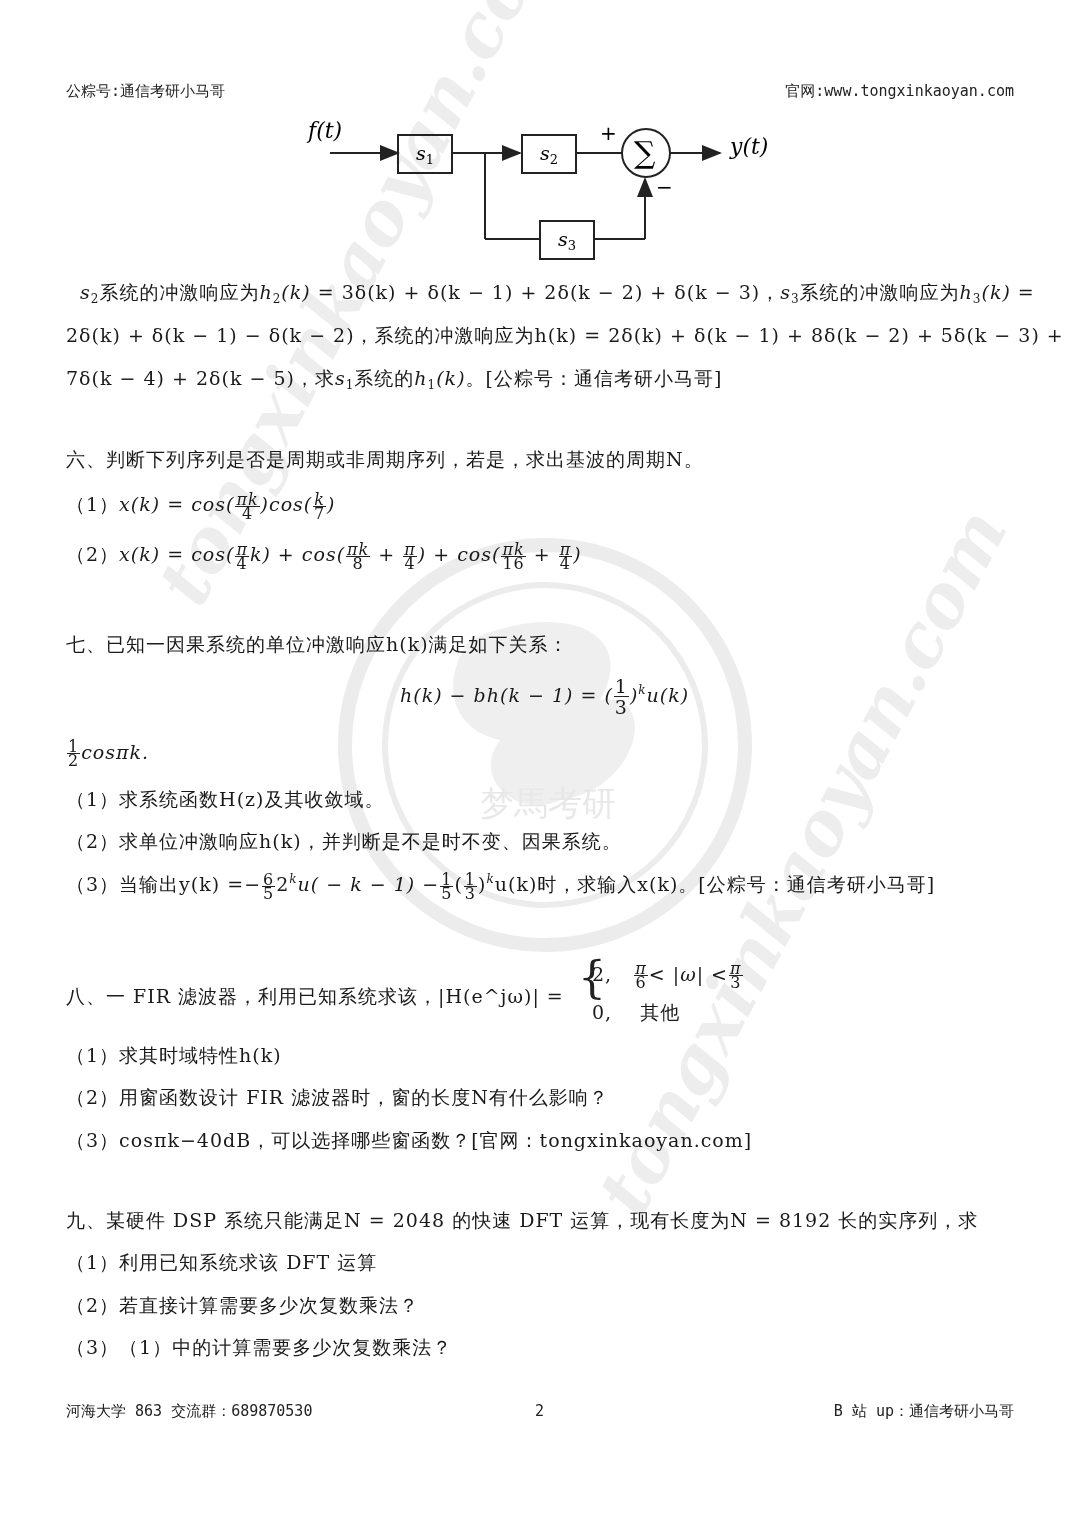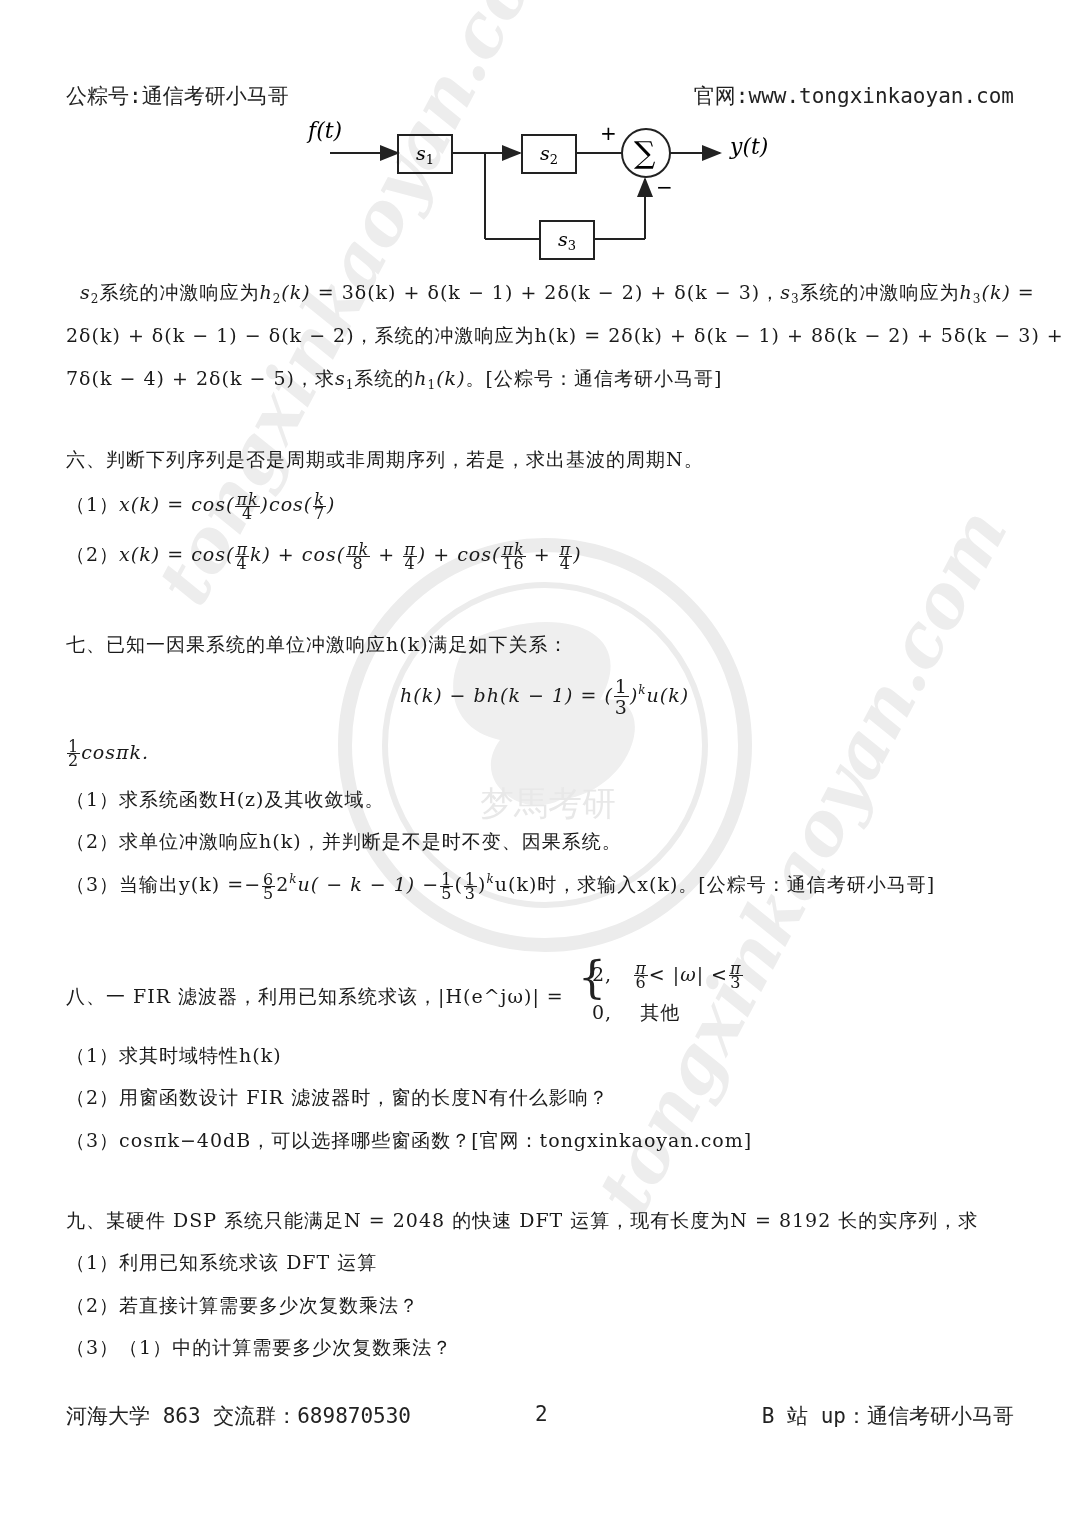--- a/index.html
+++ b/index.html
@@ -1,18 +1,18 @@
 <!DOCTYPE html>
 <html><head>
 <meta charset="utf-8">
 <style>
   html, body { margin:0; padding:0; background:#fff; }
   body { width:1080px; height:1527px; position:relative; overflow:hidden;
          font-family:"DejaVu Serif", "Liberation Serif", serif; color:#1a1a1a; }
-  .hdr, .ftr { position:absolute; font-family:"DejaVu Sans Mono","Liberation Mono",monospace; font-size:21px; color:#222; }
+  .hdr, .ftr { position:absolute; font-family:"DejaVu Sans Mono","Liberation Mono",monospace; font-size:15px; color:#222; }
   .abs { position:absolute; white-space:nowrap; }
   .txt { font-size:19px; letter-spacing:1px; }
   .m { font-family:"DejaVu Serif","Liberation Serif",serif; font-style:italic; }
   sub { font-size:12px; vertical-align:-4px; }
   sup { font-size:12px; vertical-align:8px; }
   .frac { display:inline-block; vertical-align:middle; text-align:center; font-size:16px; line-height:13px; margin:0 1px; }
   .frac span { display:block; }
   .frac .num { border-bottom:1px solid #222; padding:0 1px; }
   .frac.big { font-size:19px; line-height:20px; }
   .wm { position:absolute; pointer-events:none; }

